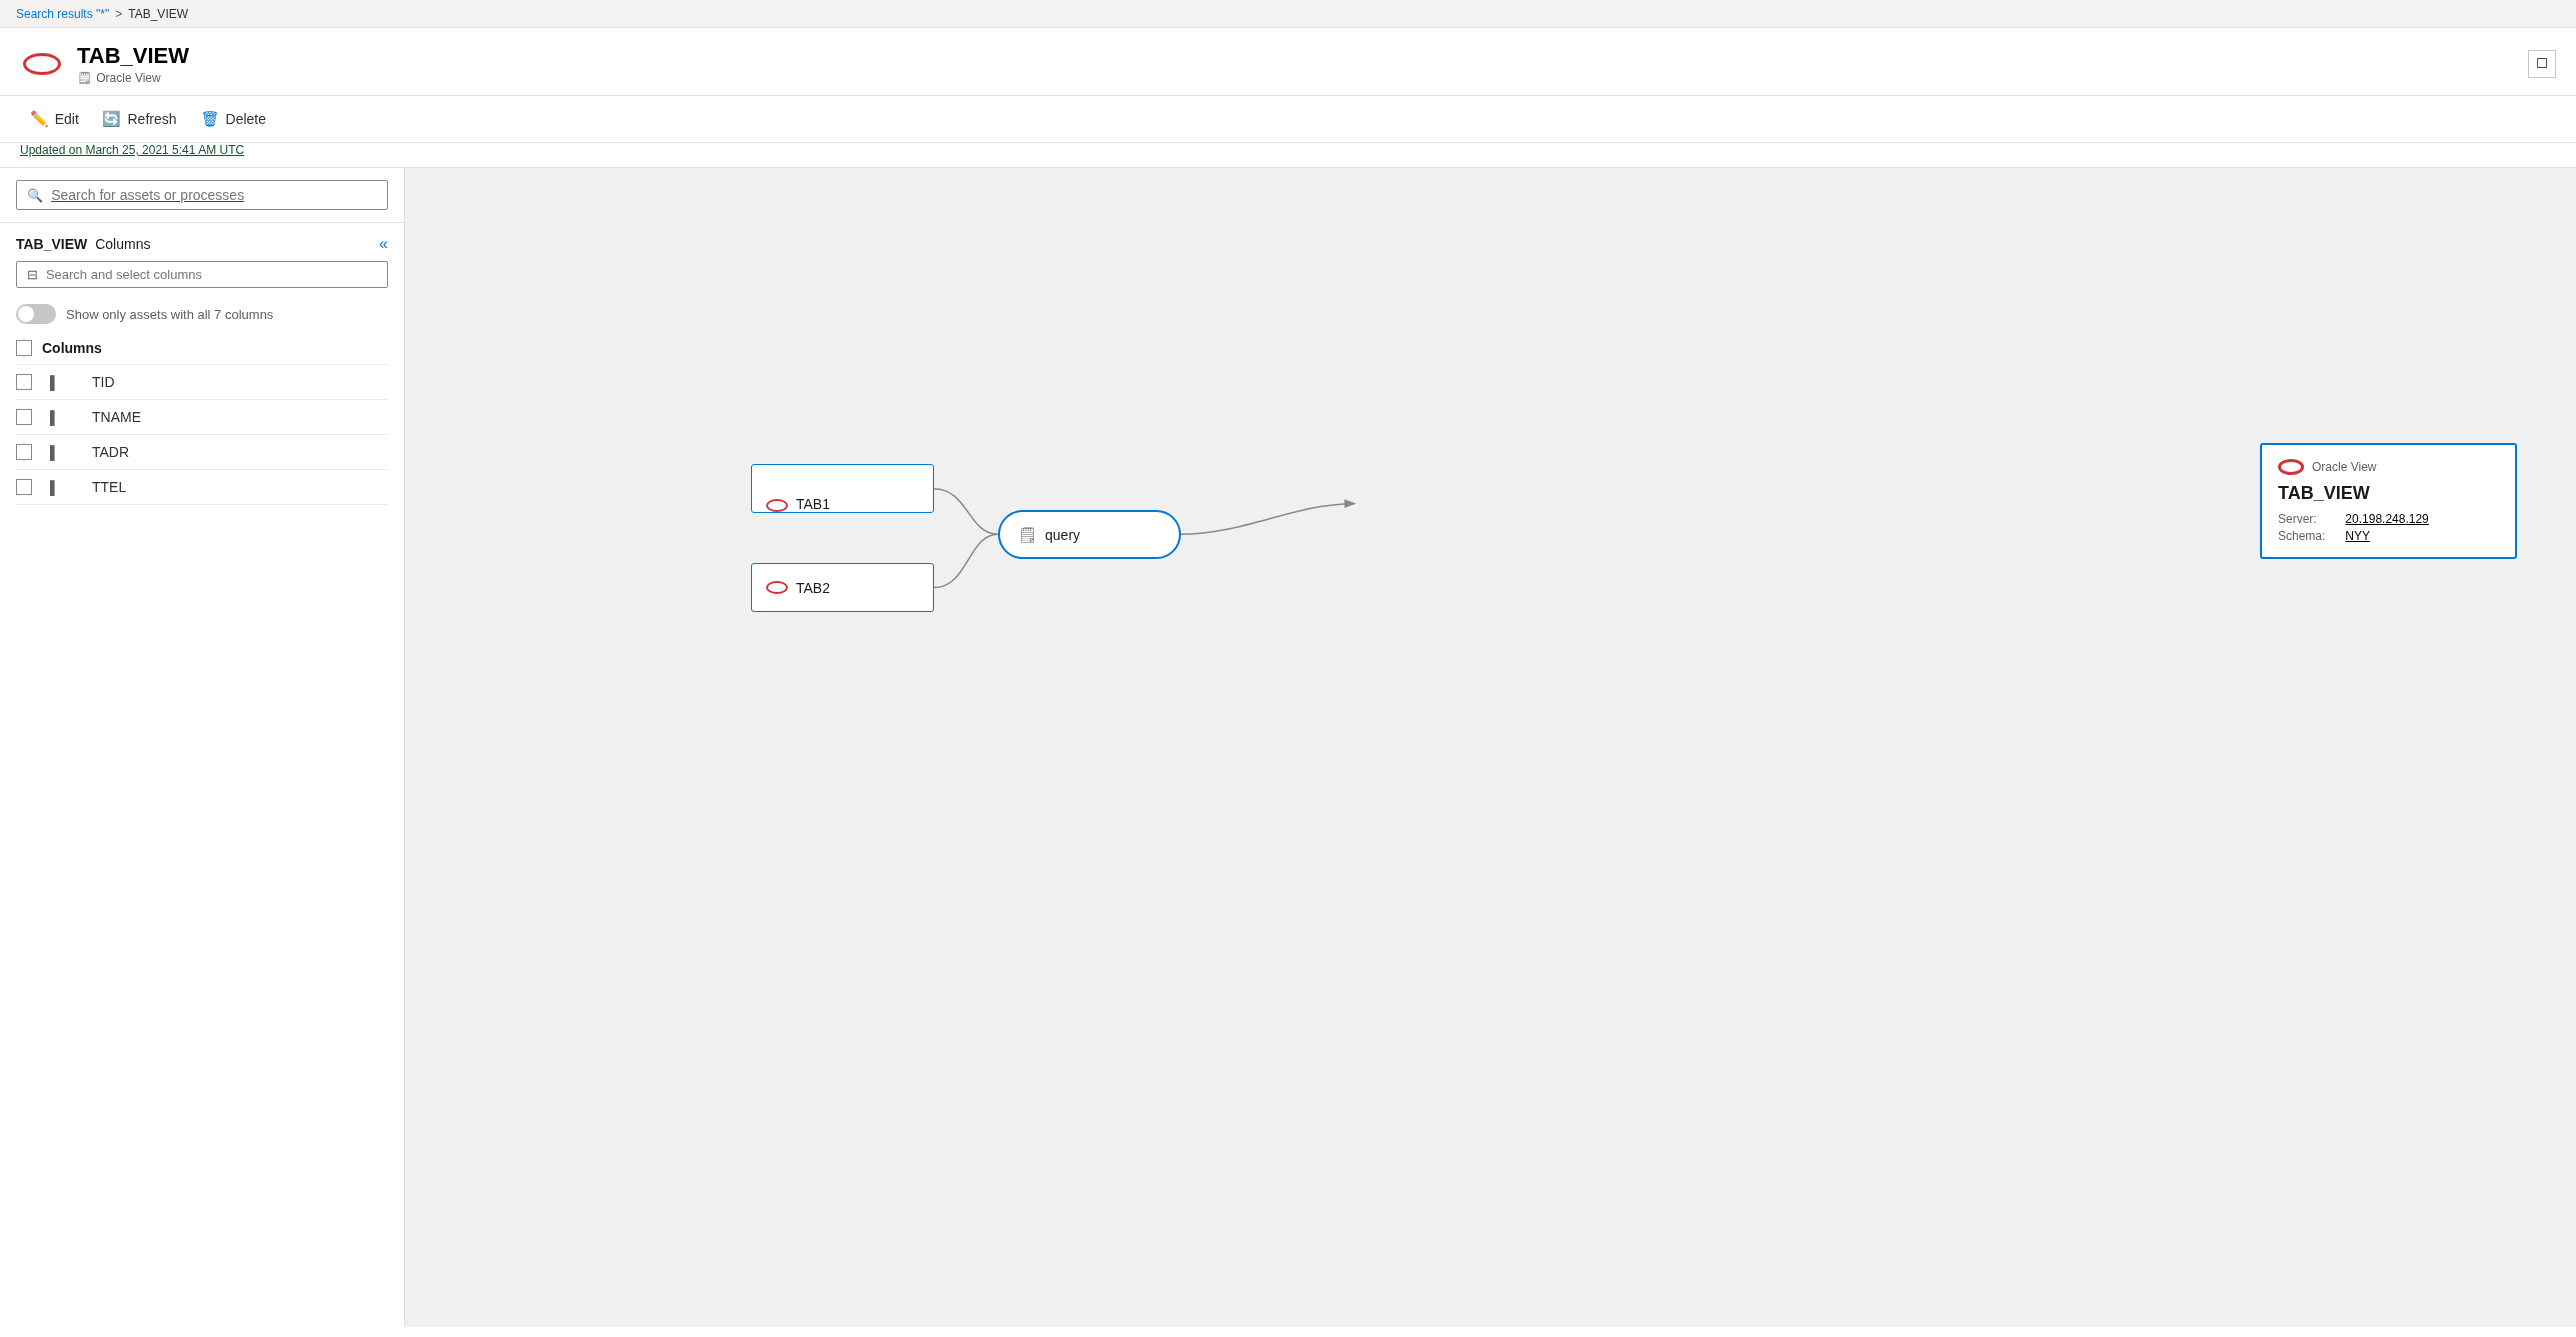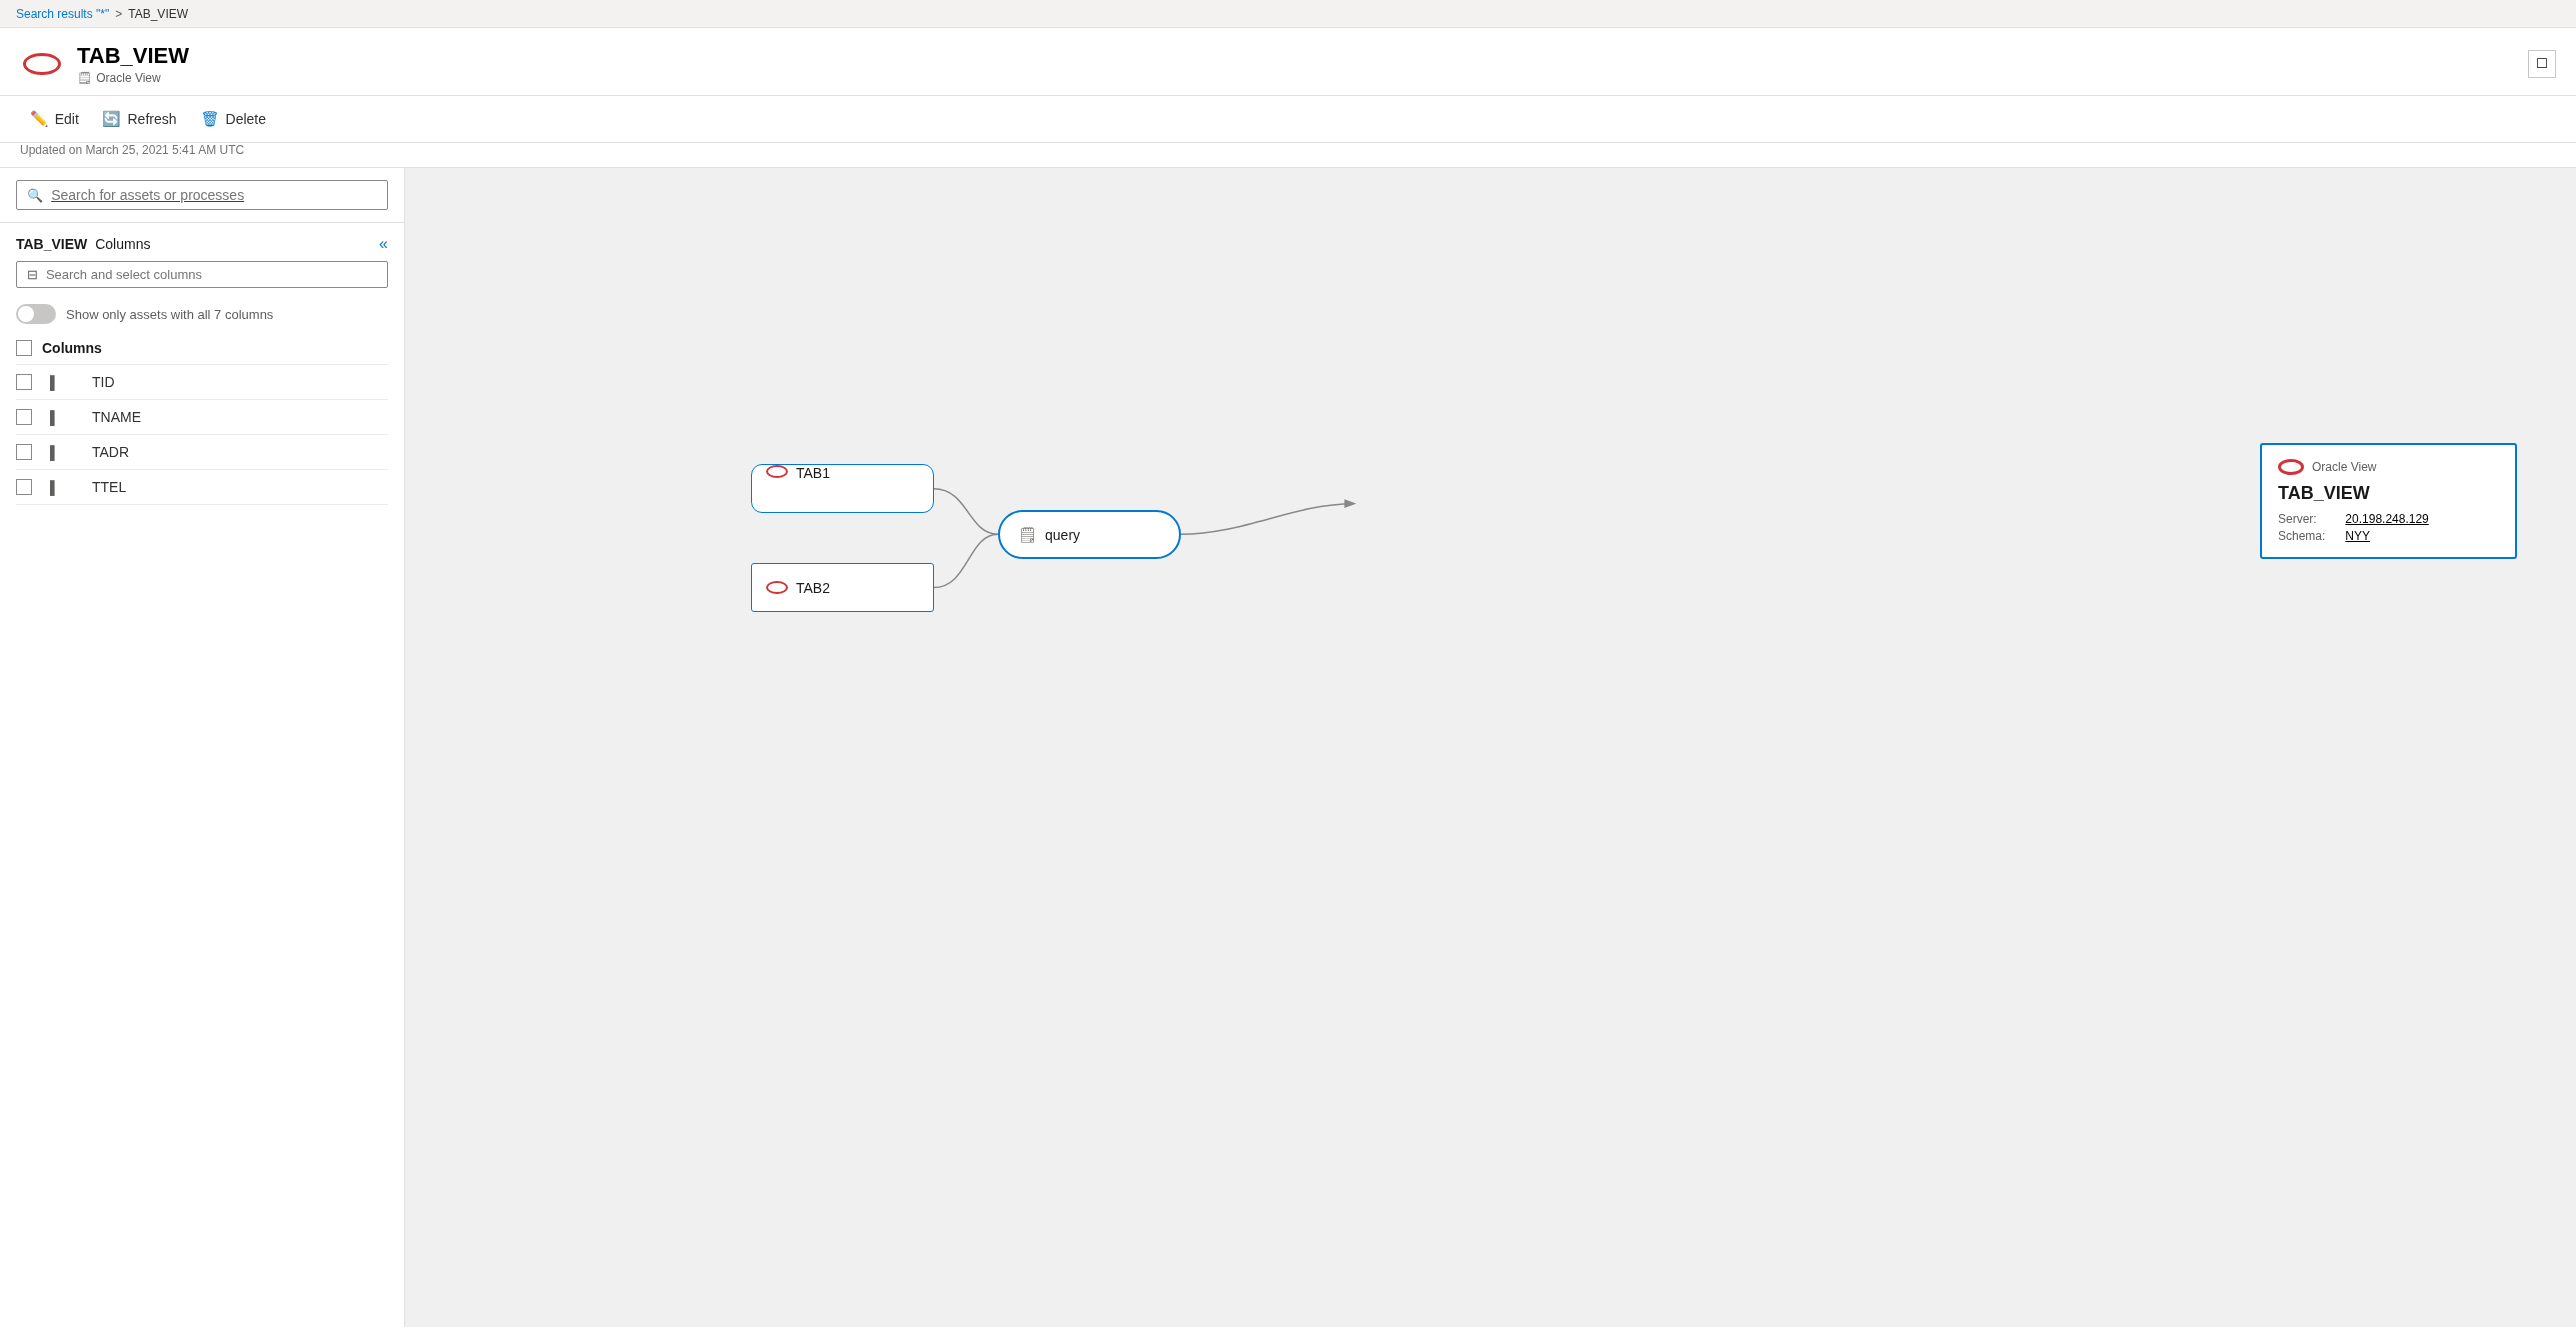--- a/index.html
+++ b/index.html
@@ -125,22 +125,23 @@
       border-bottom: 2px solid transparent;
       user-select: none;
     }
     .tab-item.active {
       color: #0078d4;
       border-bottom: 2px solid #0078d4;
       font-weight: 600;
     }
     .tabs-meta {
       font-size: 12px;
-      color: #737373;
+      color: #14532d;
       padding-bottom: 10px;
+      text-decoration: underline;
     }
 
     
     .main-content {
       display: flex;
       height: calc(100vh - 178px);
     }
 
     
     .sidebar-panel {
@@ -321,23 +322,23 @@
 
     
     .node-tab1 {
       position: absolute;
       left: 346px;
       top: 296px;
       width: 183px;
       height: 49px;
       background: #fff;
       border: 1.5px solid #0078d4;
-      border-radius: 11px;
-      display: flex;
-      align-items: flex-start;
+      border-radius: 3px;
+      display: flex;
+      align-items: flex-end;
       gap: 8px;
       padding: 0 14px;
       cursor: pointer;
     }
     .node-tab2 {
       position: absolute;
       left: 346px;
       top: 395px;
       width: 183px;
       height: 49px;

